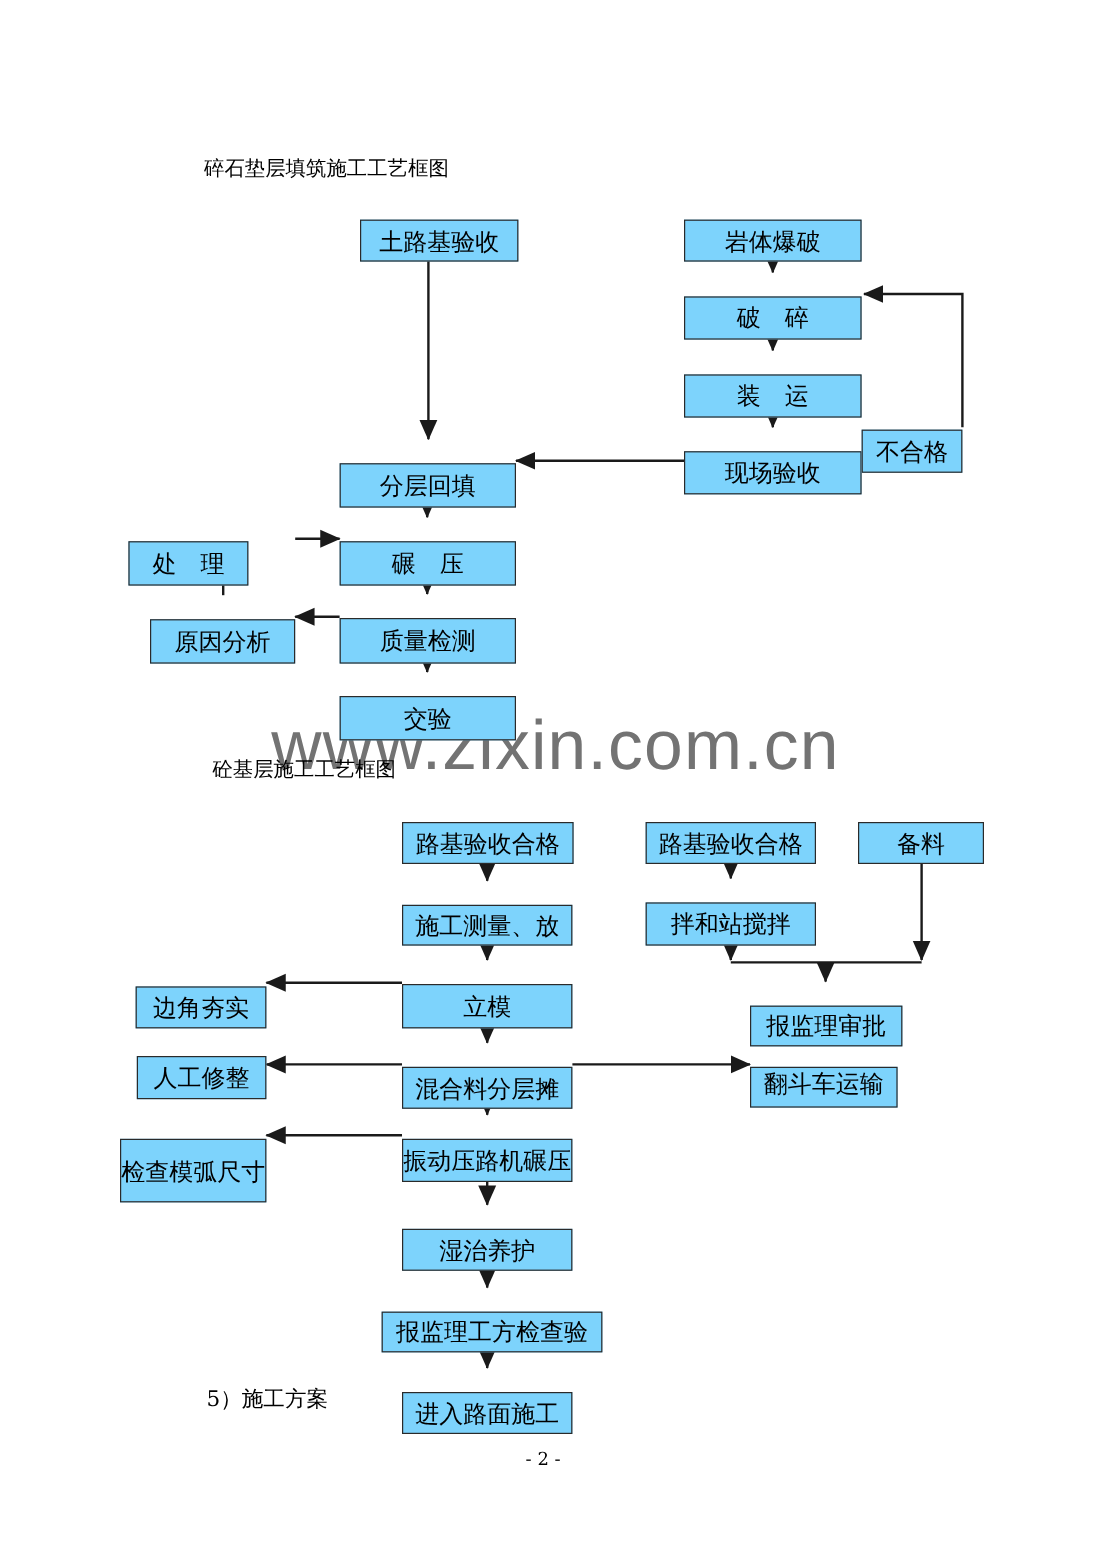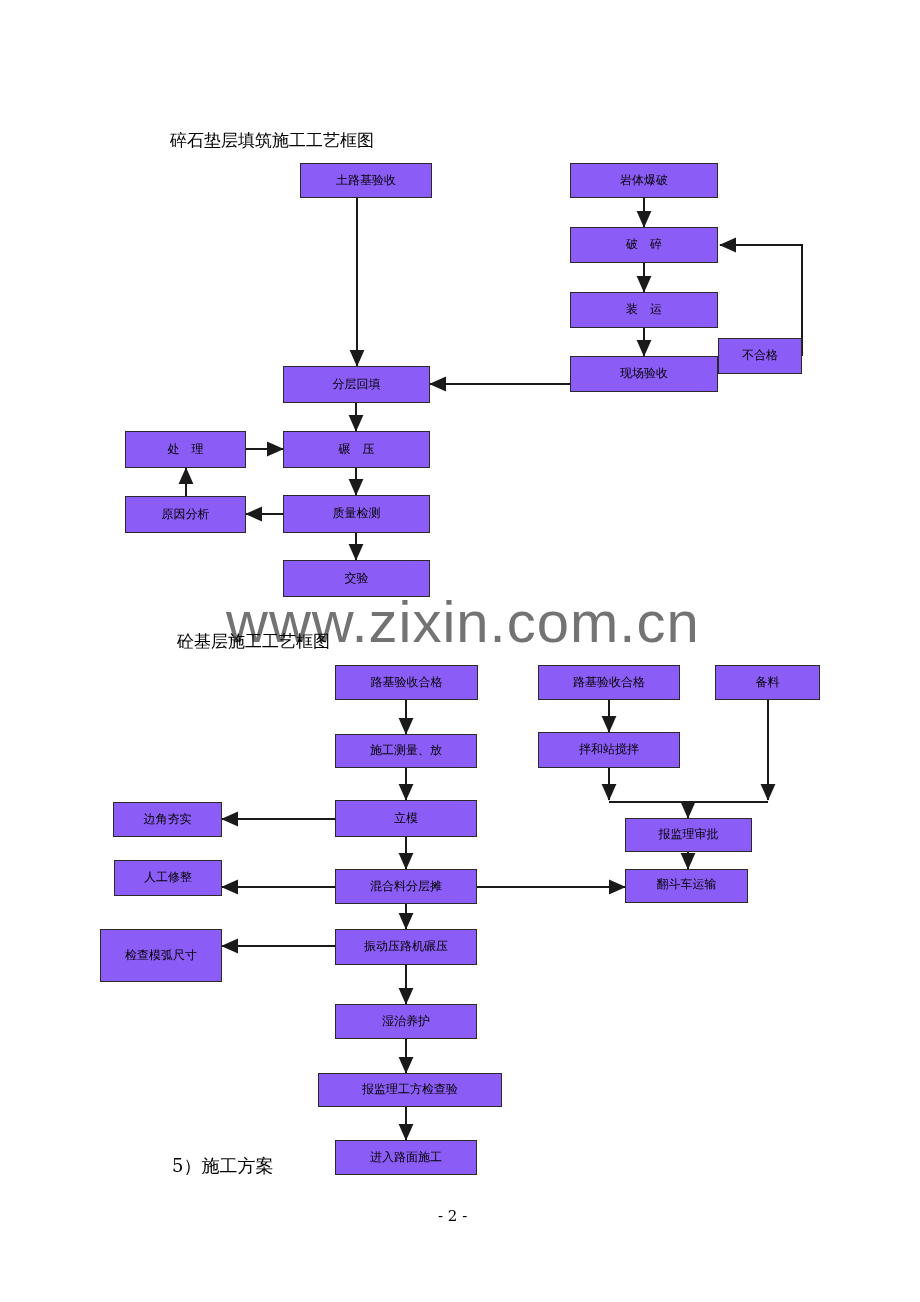--- a/index.html
+++ b/index.html
@@ -1,37 +1,37 @@
 <!DOCTYPE html>
 <html><head>
 <meta charset="utf-8">
 <style>
   html,body{margin:0;padding:0;background:#fff;}
   .page{position:relative;width:920px;height:1302px;background:#ffffff;overflow:hidden;
         font-family:"DejaVu Serif","Liberation Serif",serif;color:#000;}
   .watermark{position:absolute;left:226px;top:588px;z-index:1;font-family:"Liberation Sans","DejaVu Sans",sans-serif;
         font-size:58px;color:#737373;letter-spacing:1px;white-space:nowrap;}
   .arrows{position:absolute;left:0;top:0;z-index:3;pointer-events:none;}
-  .box{position:absolute;z-index:4;box-sizing:border-box;border:1.5px solid #2a2a2a;background:#8b5cf6;
+  .box{position:absolute;z-index:4;box-sizing:border-box;border:1.5px solid #2a2a2a;background:#7dd3fc;
        display:flex;align-items:center;justify-content:center;text-align:center;
-       font-size:12px;line-height:1.3;}
+       font-size:20px;line-height:1.3;margin-top:20px;}
   .chart-title{position:absolute;z-index:4;font-size:17px;white-space:nowrap;}
   .t-c1{left:170px;top:129px;}
   .t-c2{left:177px;top:630px;}
   .footer-label{position:absolute;z-index:4;left:172px;top:1154px;font-size:18px;}
   .page-number{position:absolute;z-index:4;left:438px;top:1207px;font-size:15px;}
   
   .n-soil {left:300px;top:163px;width:132px;height:35px;}
   .n-rock {left:570px;top:163px;width:148px;height:35px;}
   .n-crush{left:570px;top:227px;width:148px;height:36px;}
   .n-load {left:570px;top:292px;width:148px;height:36px;}
   .n-site {left:570px;top:356px;width:148px;height:36px;}
   .n-unq  {left:718px;top:338px;width:84px; height:36px;}
   .n-back {left:283px;top:366px;width:147px;height:37px;}
-  .n-treat{left:125px;top:431px;width:121px;height:37px;}
+  .n-treat{left:107px;top:431px;width:100px;height:37px;}
   .n-roll {left:283px;top:431px;width:147px;height:37px;}
   .n-cause{left:125px;top:496px;width:121px;height:37px;}
   .n-qual {left:283px;top:495px;width:147px;height:38px;}
   .n-hand {left:283px;top:560px;width:147px;height:37px;}
   
   .n-lj1    {left:335px;top:665px;width:143px;height:35px;}
   .n-lj2    {left:538px;top:665px;width:142px;height:35px;}
   .n-mat    {left:715px;top:665px;width:105px;height:35px;}
   .n-survey {left:335px;top:734px;width:142px;height:34px;}
   .n-mix    {left:538px;top:732px;width:142px;height:36px;}

